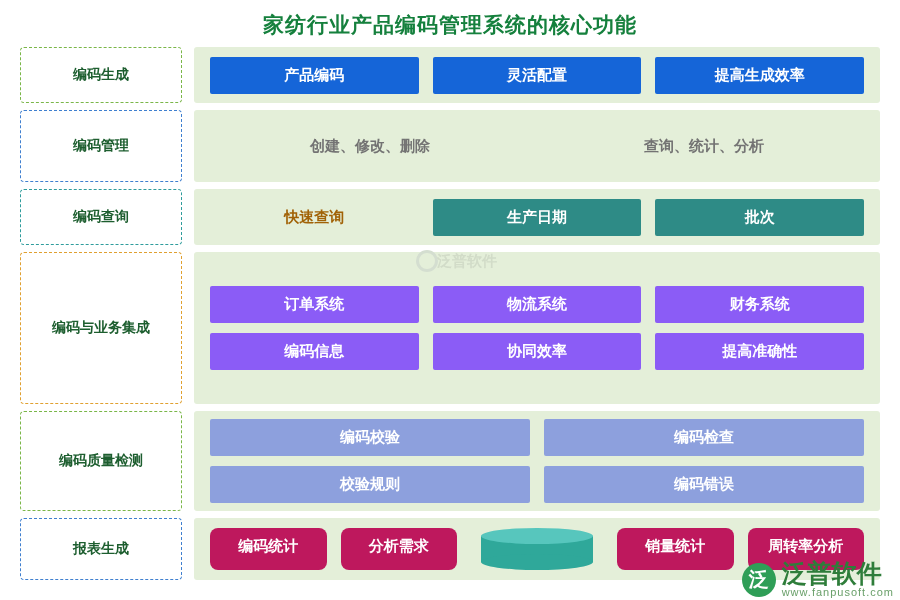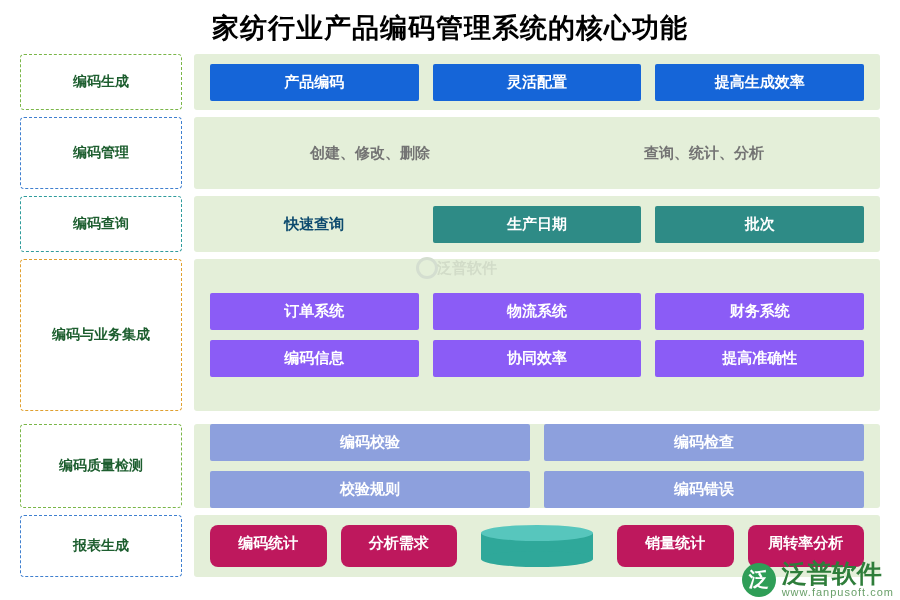--- a/index.html
+++ b/index.html
@@ -9,23 +9,23 @@
   body {
     width: 900px;
     height: 600px;
     background: #ffffff;
     font-family: "Liberation Sans", sans-serif;
     overflow: hidden;
     position: relative;
   }
   .page-title {
     text-align: center;
-    font-size: 27px;
-    font-weight: bold;
-    color: #000000;
+    font-size: 21px;
+    font-weight: bold;
+    color: #15803d;
     letter-spacing: 1px;
     padding: 12px 0 10px 0;
     line-height: 1.2;
   }
   .diagram {
     position: relative;
     width: 860px;
     margin: 0 auto;
   }
   .row {
@@ -89,28 +89,28 @@
     border-radius: 2px;
     box-sizing: border-box;
     white-space: nowrap;
   }
   .chip.blue { background: #1565d8; }
   .chip.pale { background: #e4efd9; color: #737373; font-weight: bold; }
   .chip.teal { background: #2e8b86; }
   .chip.green { background: #8b5cf6; }
   .chip.periwinkle { background: #8da0dd; }
   .chip.teal2 { background: #be185d; border-radius: 8px; }
-  .chip.plain { background: transparent; color: #0c4a6e; text-align: center; }
+  .chip.plain { background: transparent; color: #a16207; text-align: center; }
 
   
   .row-1 .label-cell, .row-1 .content-cell { height: 56px; }
   .row-2 .label-cell, .row-2 .content-cell { height: 72px; }
   .row-3 .label-cell, .row-3 .content-cell { height: 56px; }
   .row-4 .label-cell, .row-4 .content-cell { height: 152px; }
-  .row-5 .label-cell, .row-5 .content-cell { height: 84px; margin-top: 6px; }
+  .row-5 .label-cell, .row-5 .content-cell { height: 100px; }
   .row-6 .label-cell, .row-6 .content-cell { height: 62px; }
 
   .watermark-text {
     position: absolute;
     left: 243px;
     top: 142px;
     font-size: 15px;
     color: #cfd9c6;
     font-weight: bold;
     z-index: 1;

